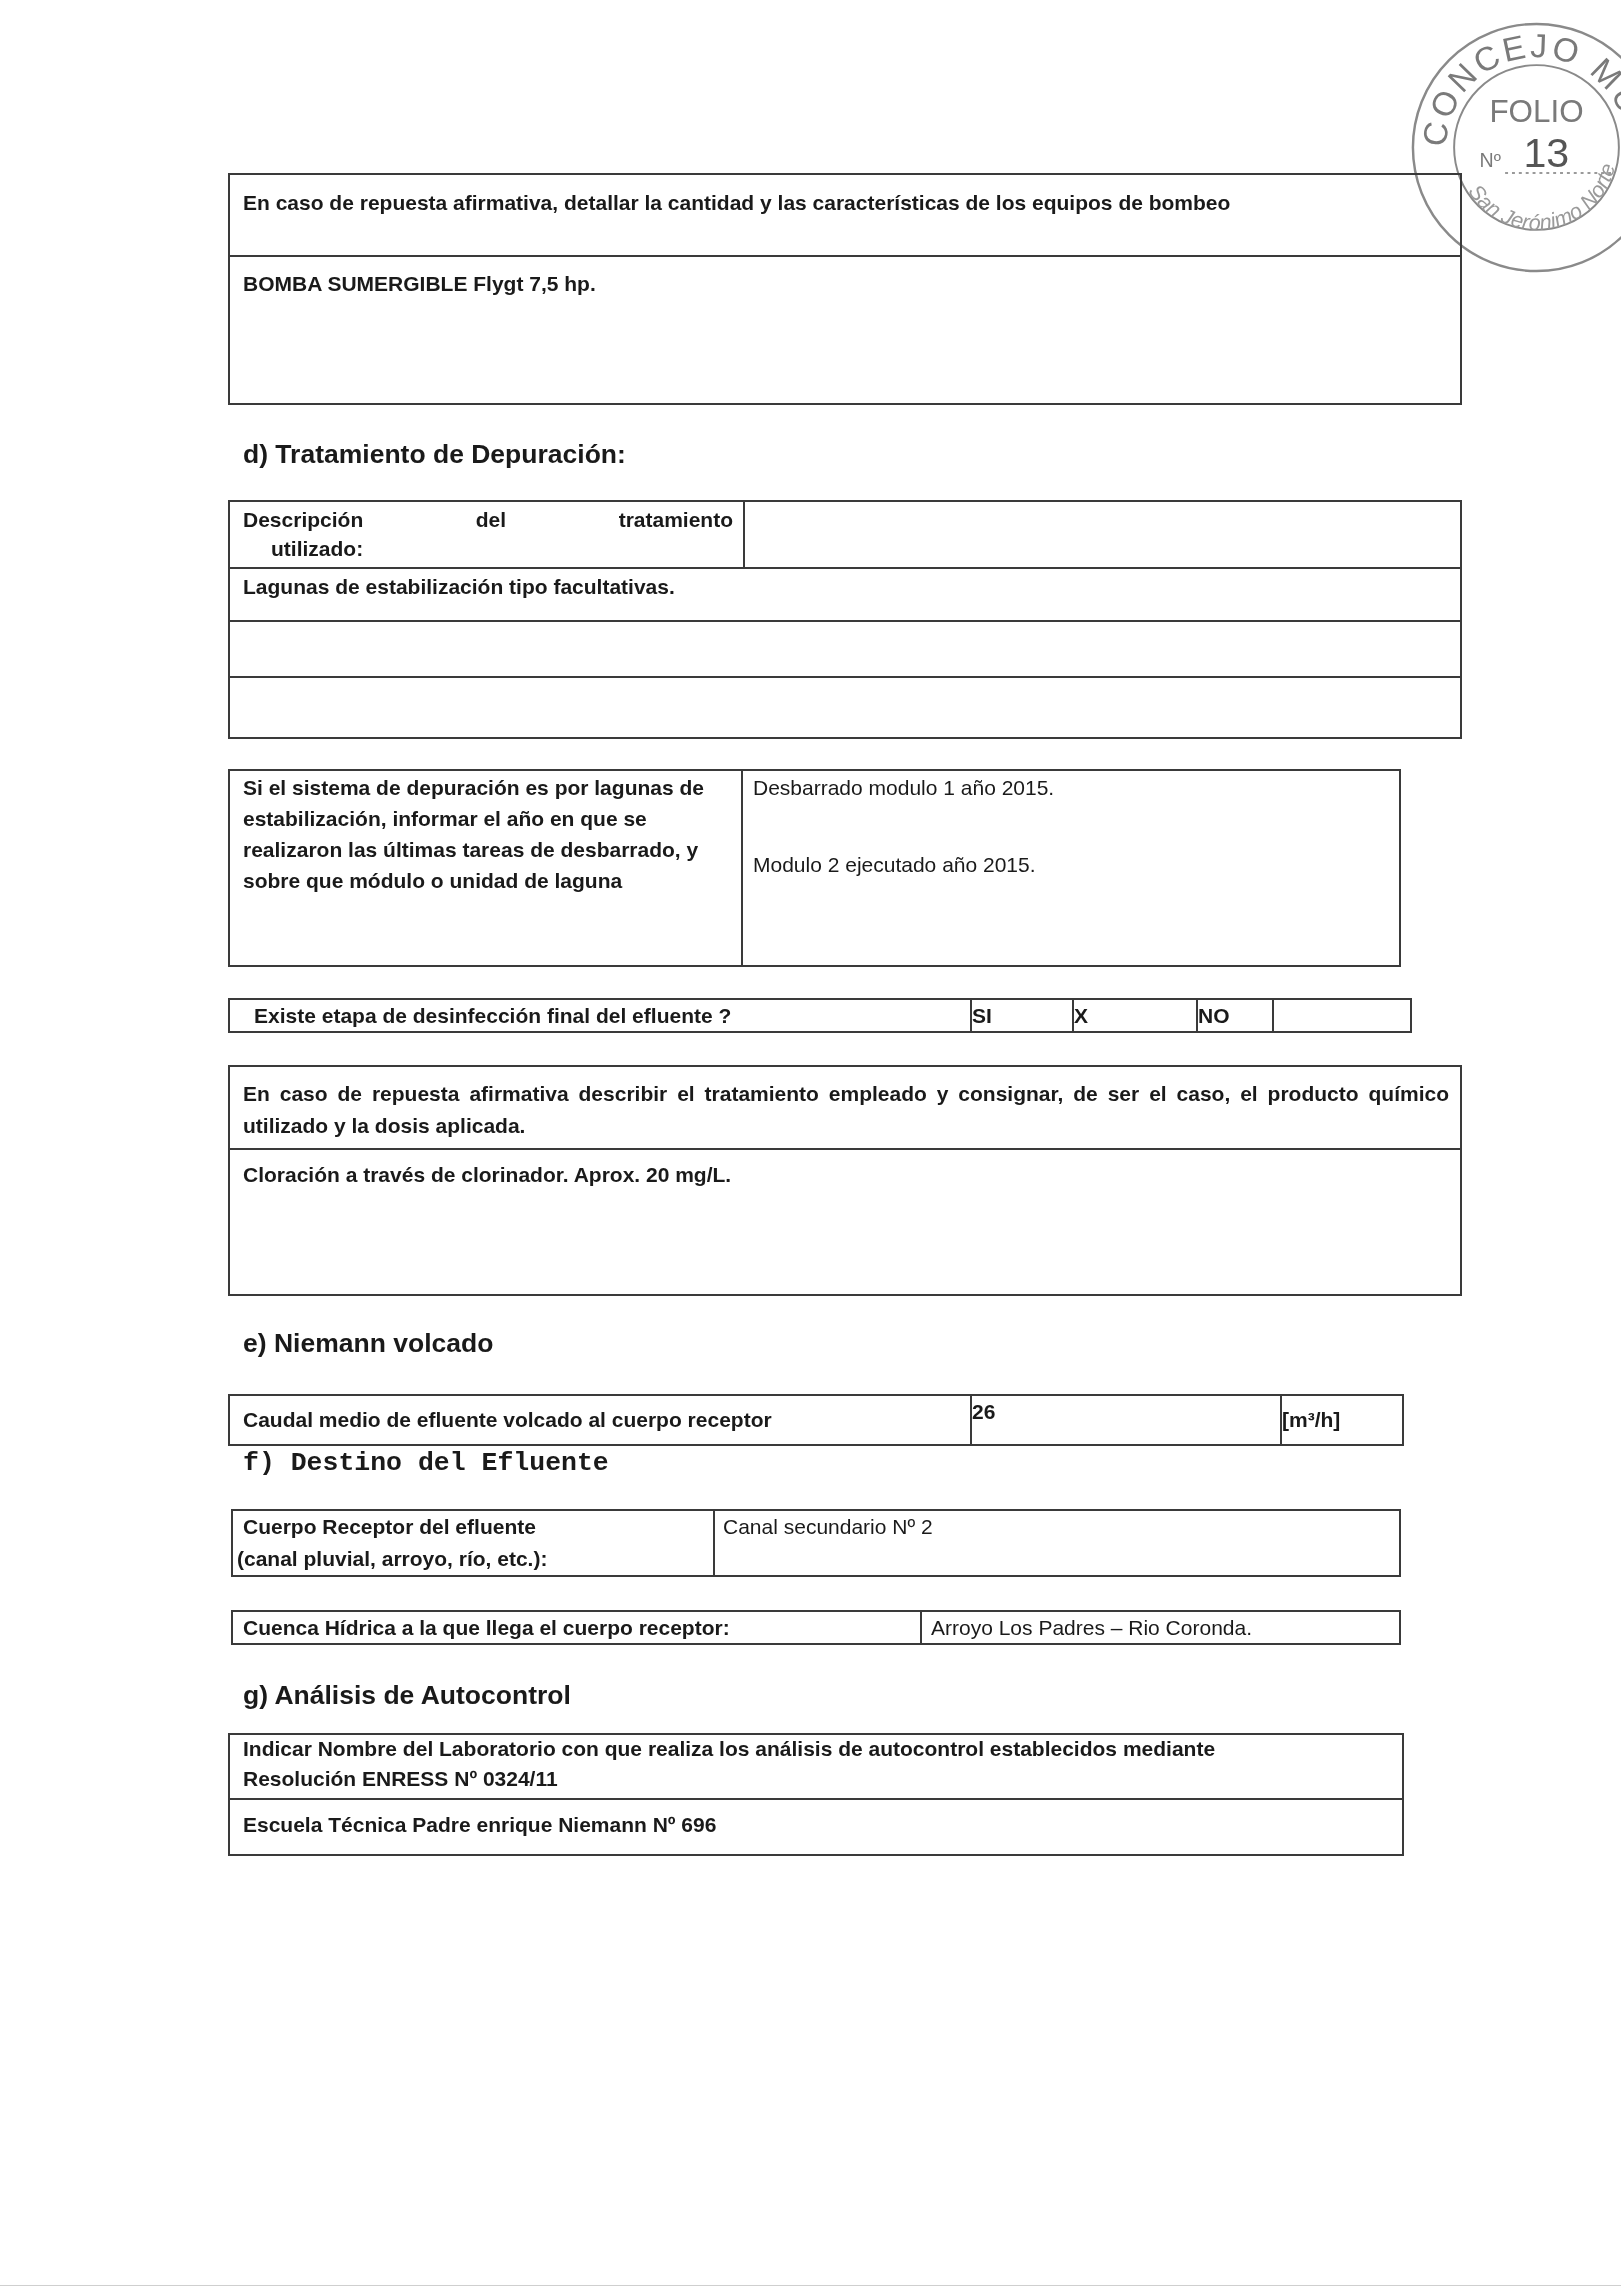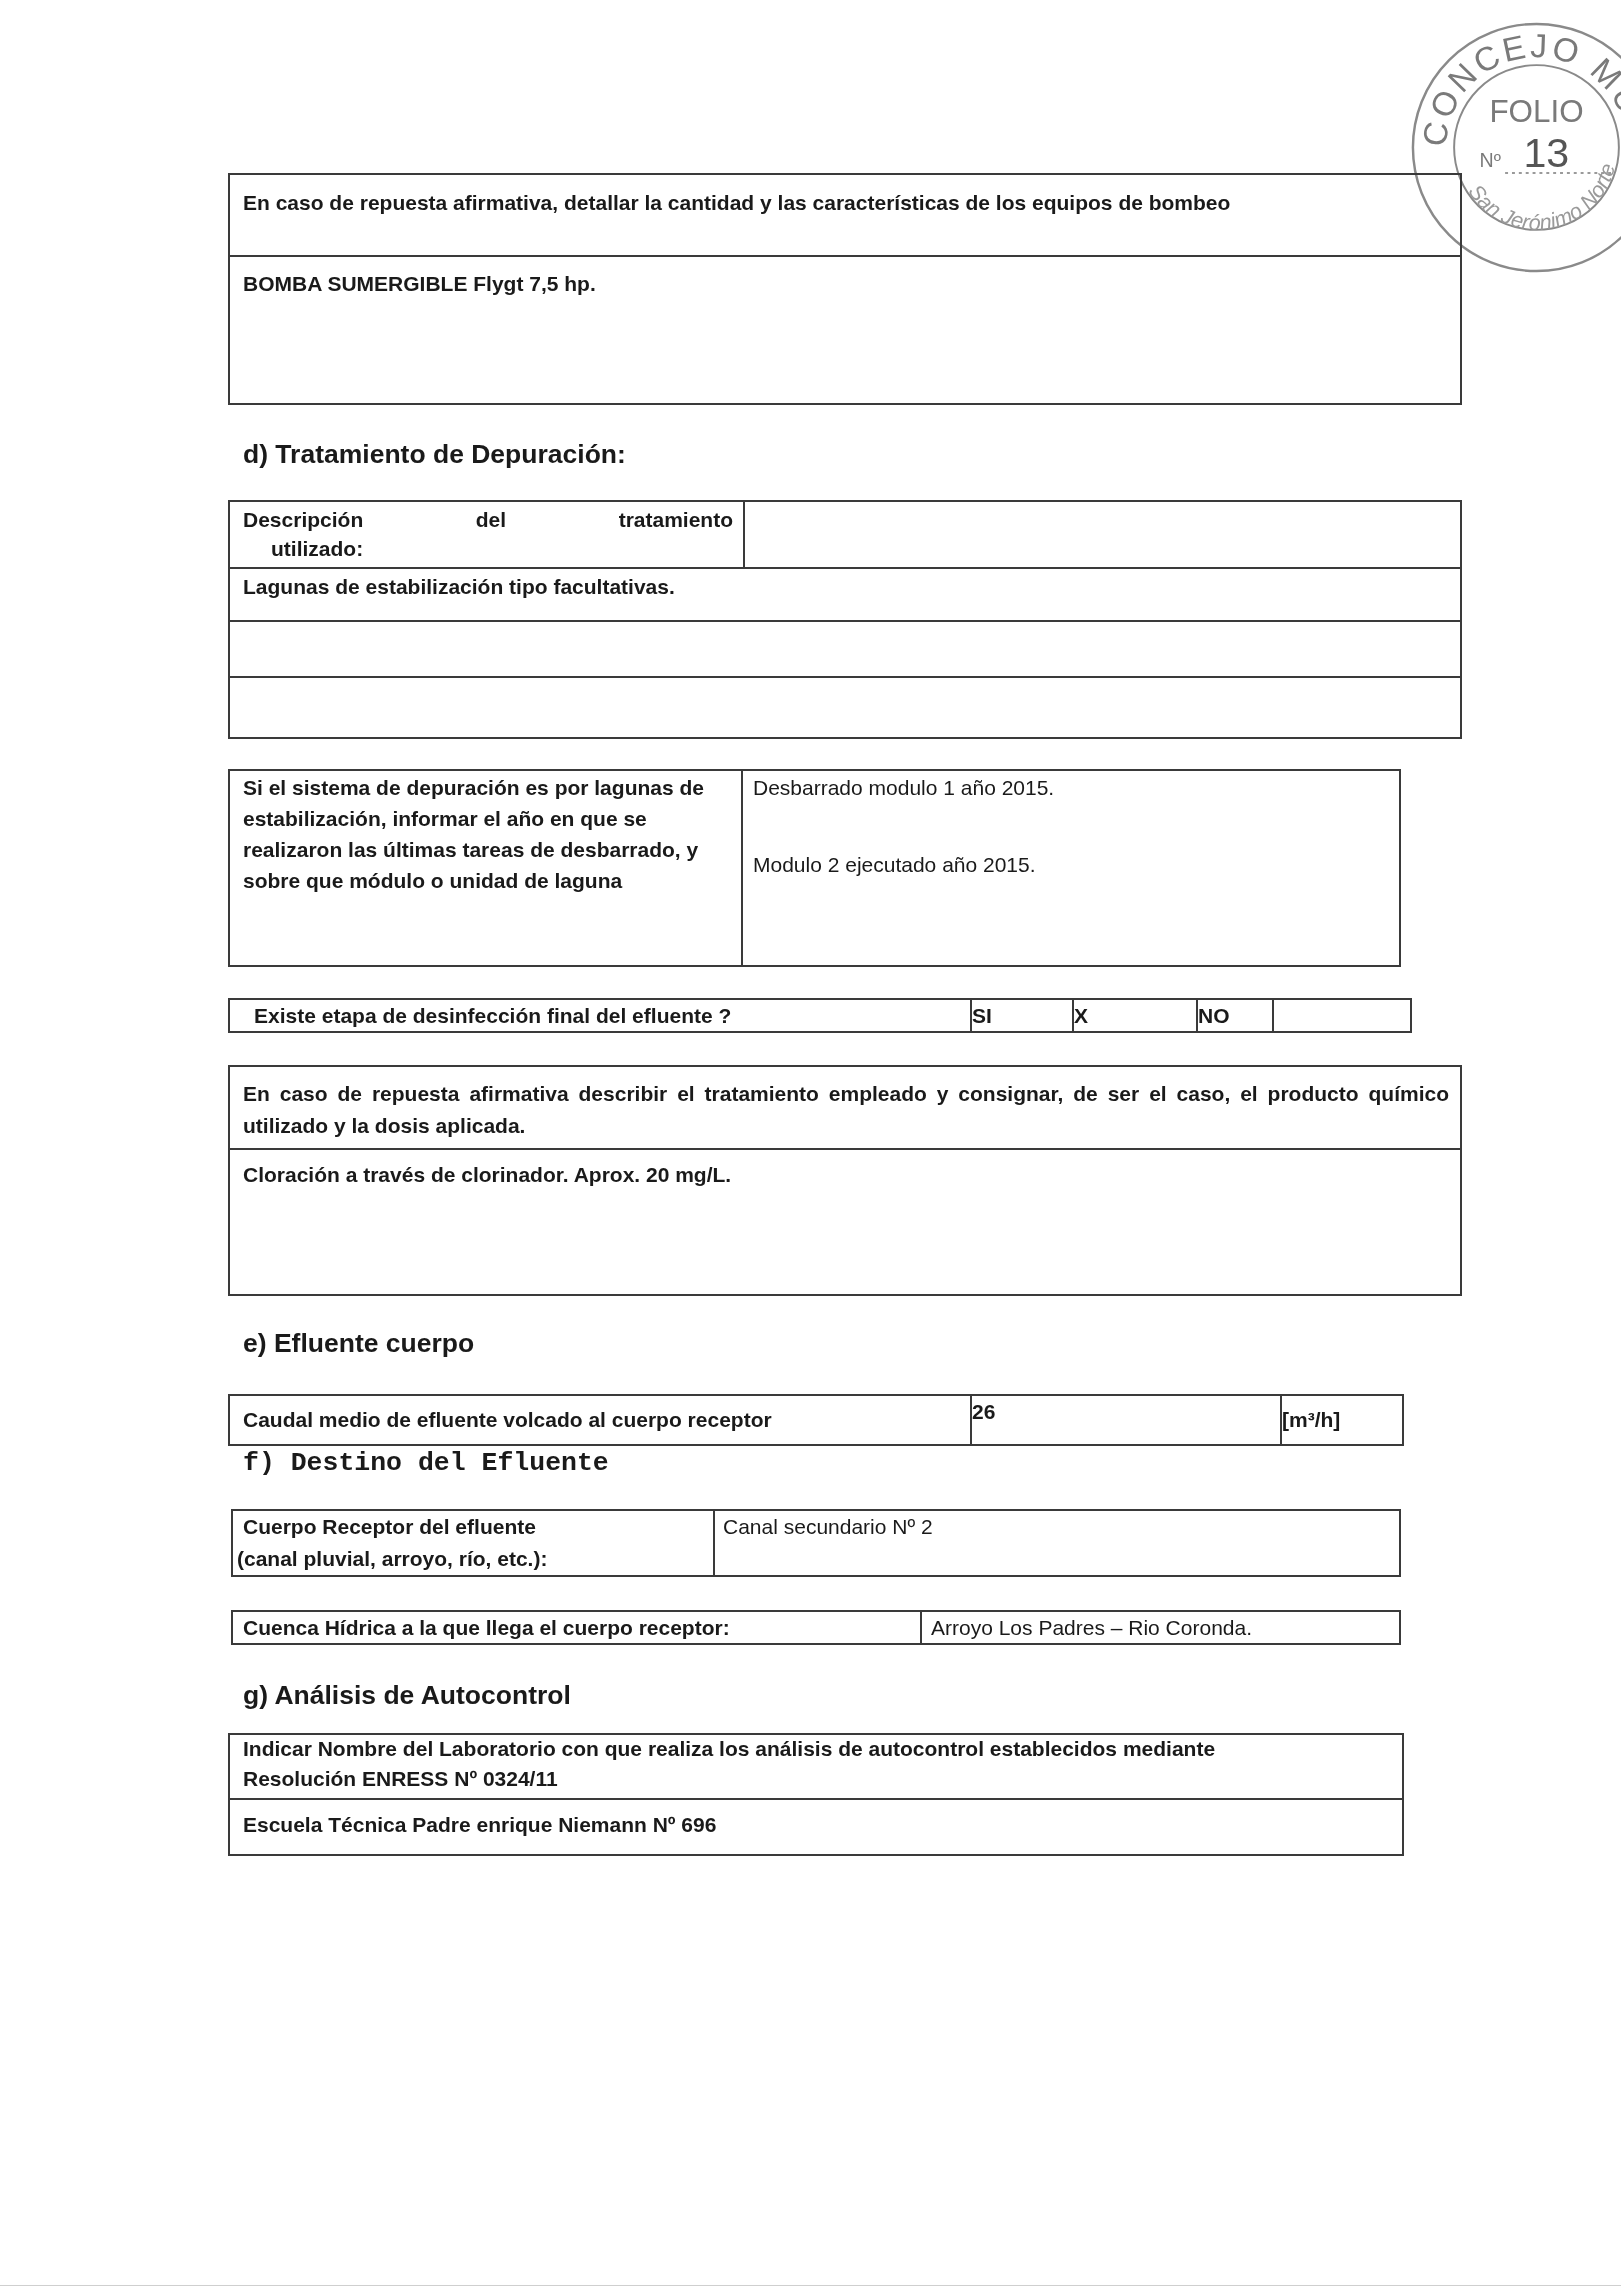--- a/index.html
+++ b/index.html
@@ -76,21 +76,21 @@
 <div class="t b center" style="left:972px;top:1000px;width:100px;">SI</div>
 <div class="t b center" style="left:1074px;top:1000px;width:122px;">X</div>
 <div class="t b center" style="left:1198px;top:1000px;width:64px;">NO</div>
 <div class="t b center" style="left:1274px;top:1000px;width:137px;height:31px;"></div>
 
 <div class="box" style="left:228px;top:1065px;width:1234px;height:231px;"></div>
 <div class="hline" style="left:228px;top:1148px;width:1234px;"></div>
 <div class="t b justify" style="left:243px;top:1078px;width:1206px;text-align-last:left;">En caso de repuesta afirmativa describir el tratamiento empleado y consignar, de ser el caso, el producto químico utilizado y la dosis aplicada.</div>
 <div class="t b" style="left:243px;top:1159px;">Cloración a través de clorinador.  Aprox. 20 mg/L.</div>
 
-<div class="heading" style="left:243px;top:1328px;">e) Efluente cuerpo</div>
+<div class="heading" style="left:243px;top:1328px;">e) Niemann volcado</div>
 <div class="box" style="left:228px;top:1394px;width:1176px;height:52px;"></div>
 <div class="vline" style="left:970px;top:1394px;height:52px;"></div>
 <div class="vline" style="left:1280px;top:1394px;height:52px;"></div>
 <div class="t b" style="left:243px;top:1404px;">Caudal medio de efluente volcado al cuerpo receptor</div>
 <div class="t b center" style="left:972px;top:1396px;width:308px;">26</div>
 <div class="t b center" style="left:1282px;top:1404px;width:122px;">[m³/h]</div>
 
 <div class="heading" style="left:243px;top:1448px;font-family:Liberation Mono, monospace;">f) Destino del Efluente</div>
 <div class="box" style="left:231px;top:1509px;width:1170px;height:68px;"></div>
 <div class="vline" style="left:713px;top:1509px;height:68px;"></div>

